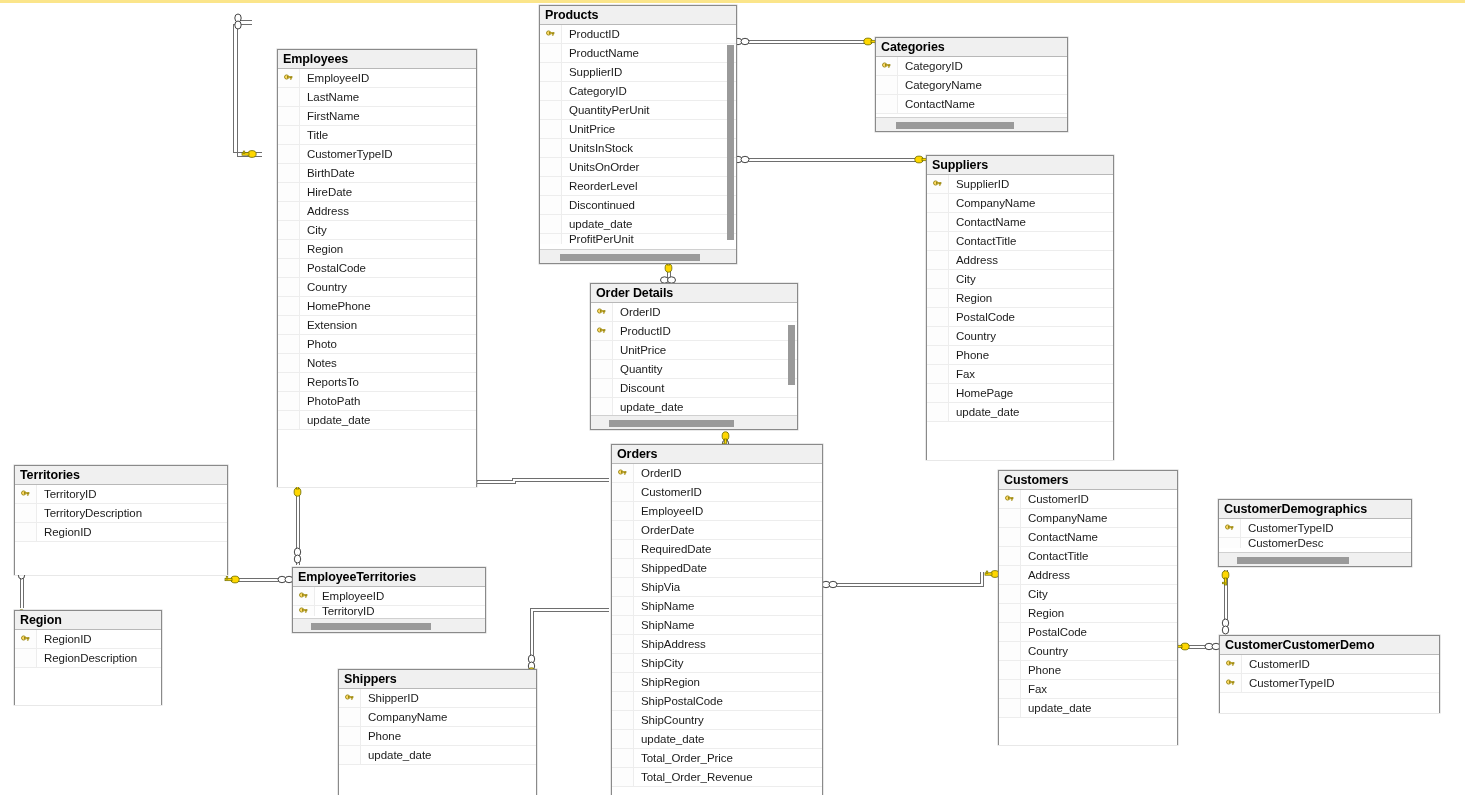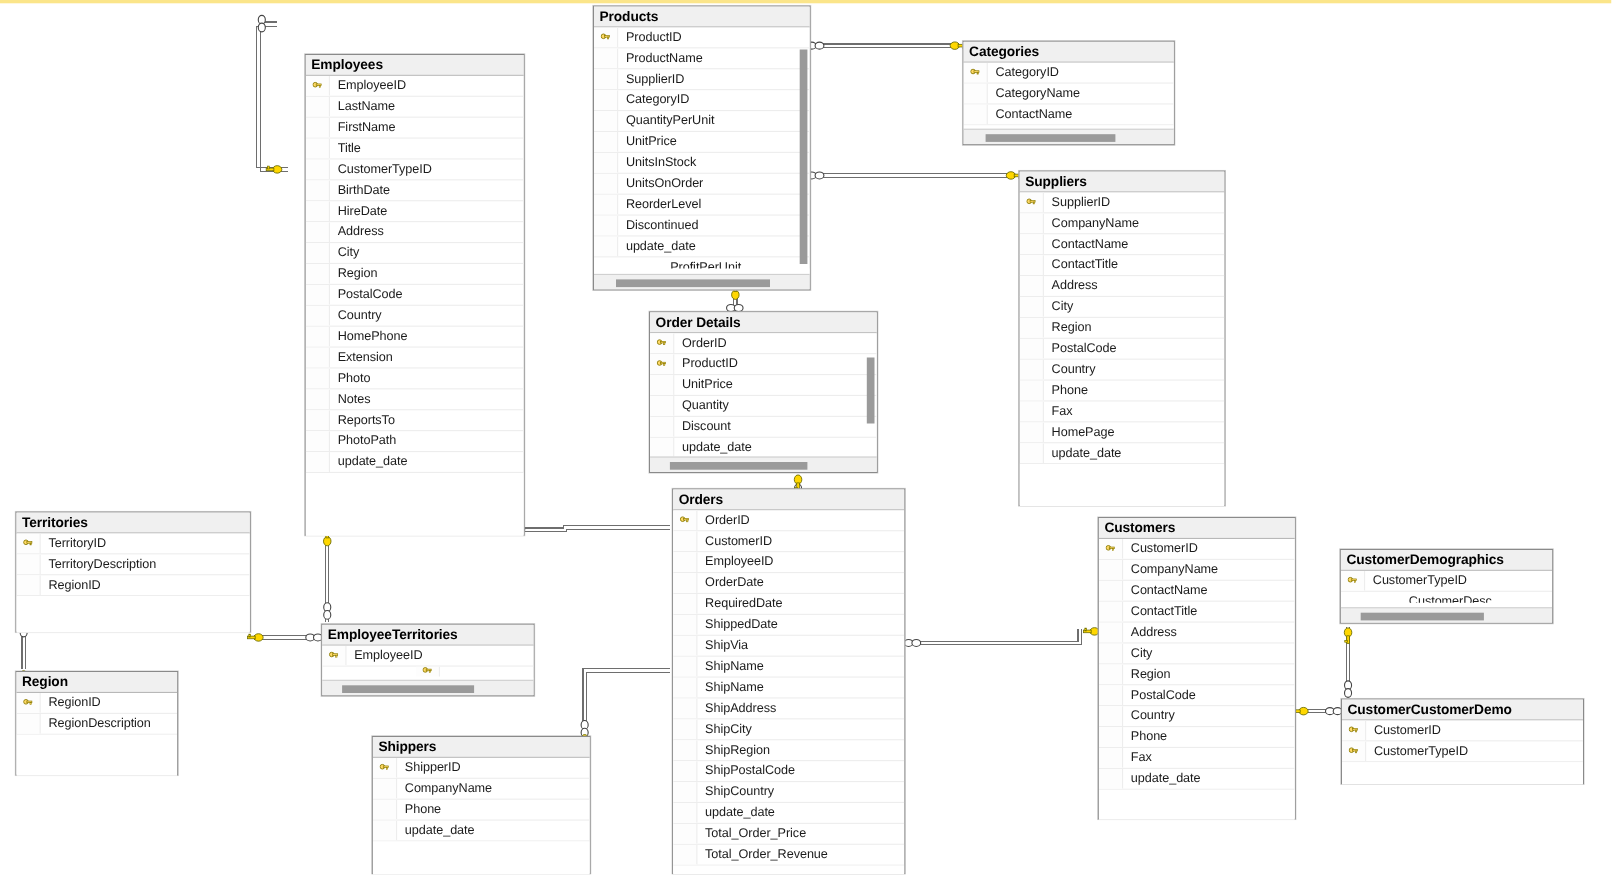--- a/index.html
+++ b/index.html
@@ -85,21 +85,20 @@
   .row .colname {
     padding-left: 7px;
     font-size: 11.5px;
     color: #1b1b1b;
     letter-spacing: -0.05px;
   }
   .row.clipped {
     height: 10px;
     overflow: hidden;
     border-bottom: none;
-    flex-direction: column;
   }
   .row.clipped .colname { line-height: 19px; }
   .filler {
     background: #ffffff;
   }
   
   .vscroll {
     position: absolute;
     right: 2px;
     width: 7px;

